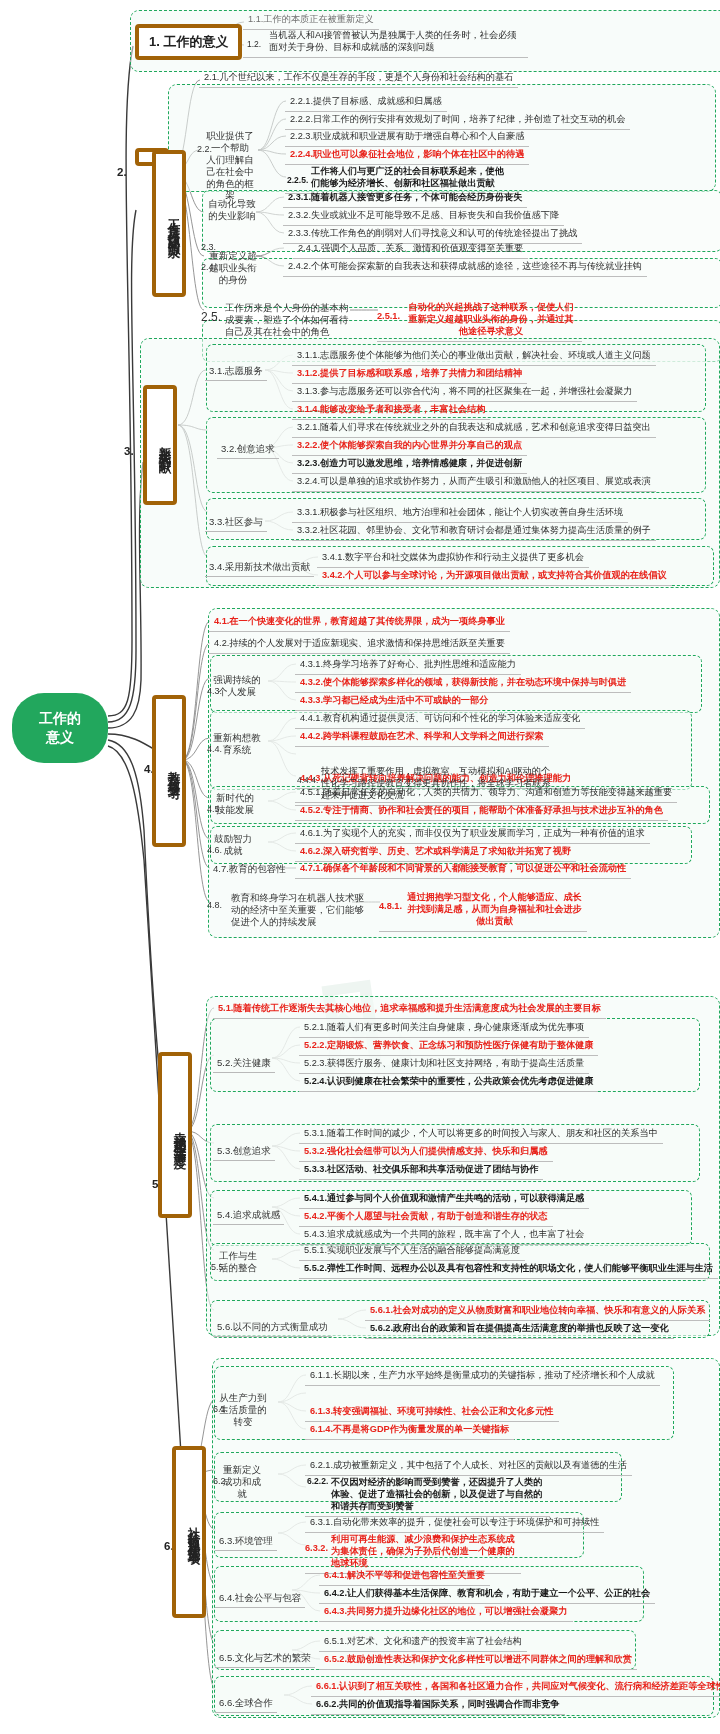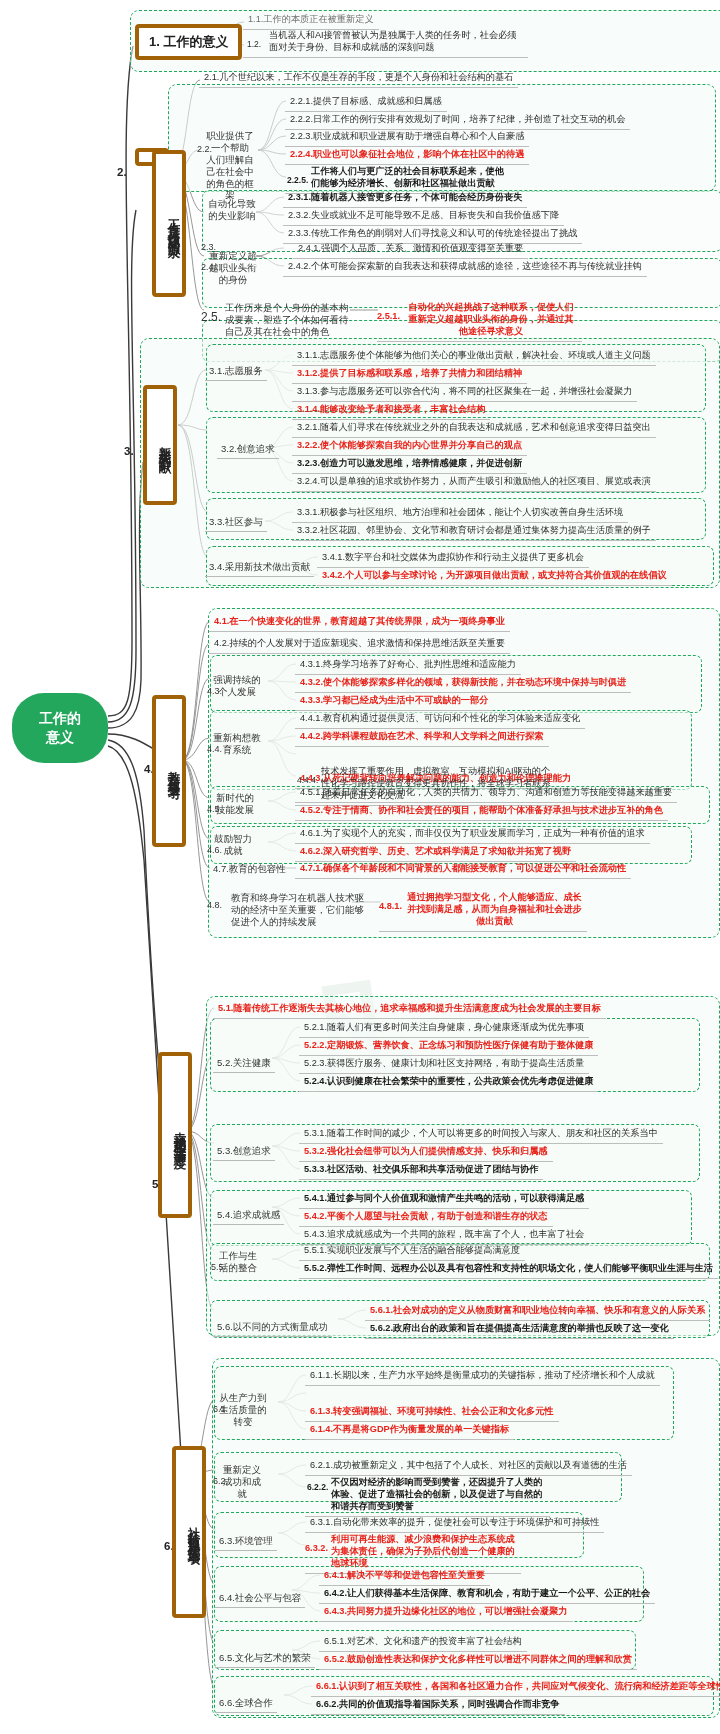--- a/index.html
+++ b/index.html
@@ -513,21 +513,21 @@
   <div class="leaf" style="left:305px; top:1368px;"><span>6.1.1.</span><span>长期以来，生产力水平始终是衡量成功的关键指标，推动了经济增长和个人成就</span></div>
   <div class="leaf red" style="left:305px; top:1404px;"><span>6.1.3.</span><span>转变强调福祉、环境可持续性、社会公正和文化多元性</span></div>
   <div class="leaf red" style="left:305px; top:1422px;"><span>6.1.4.</span><span>不再是将GDP作为衡量发展的单一关键指标</span></div>
 
   <div class="n2 wrap" style="left:215px; top:1462px; width:54px; border:none; text-align:center;">
     <span style="position:absolute; left:-2px; top:14px; font-size:9px;">6.2.</span>
     <span>重新定义成功和成就</span>
   </div>
   <div class="leaf" style="left:305px; top:1458px;"><span>6.2.1.</span><span>成功被重新定义，其中包括了个人成长、对社区的贡献以及有道德的生活</span></div>
   <div class="leaf bold wrap" style="left:305px; top:1475px; width:245px; padding-left:26px;">
-    <span style="position:absolute; left:2px; top:7px; font-size:8.5px;">6.2.2.</span>
+    <span style="position:absolute; left:2px; top:1px; font-size:8.5px;">6.2.2.</span>
     <span>不仅因对经济的影响而受到赞誉，还因提升了人类的体验、促进了造福社会的创新，以及促进了与自然的和谐共存而受到赞誉</span>
   </div>
 
   <div class="n2" style="left:215px; top:1533px;"><span>6.3.</span><span>环境管理</span></div>
   <div class="leaf" style="left:305px; top:1515px;"><span>6.3.1.</span><span>自动化带来效率的提升，促使社会可以专注于环境保护和可持续性</span></div>
   <div class="leaf red wrap" style="left:305px; top:1532px; width:216px; padding-left:26px;">
     <span style="position:absolute; left:0px; top:11px;">6.3.2.</span>
     <span>利用可再生能源、减少浪费和保护生态系统成为集体责任，确保为子孙后代创造一个健康的地球环境</span>
   </div>
 

